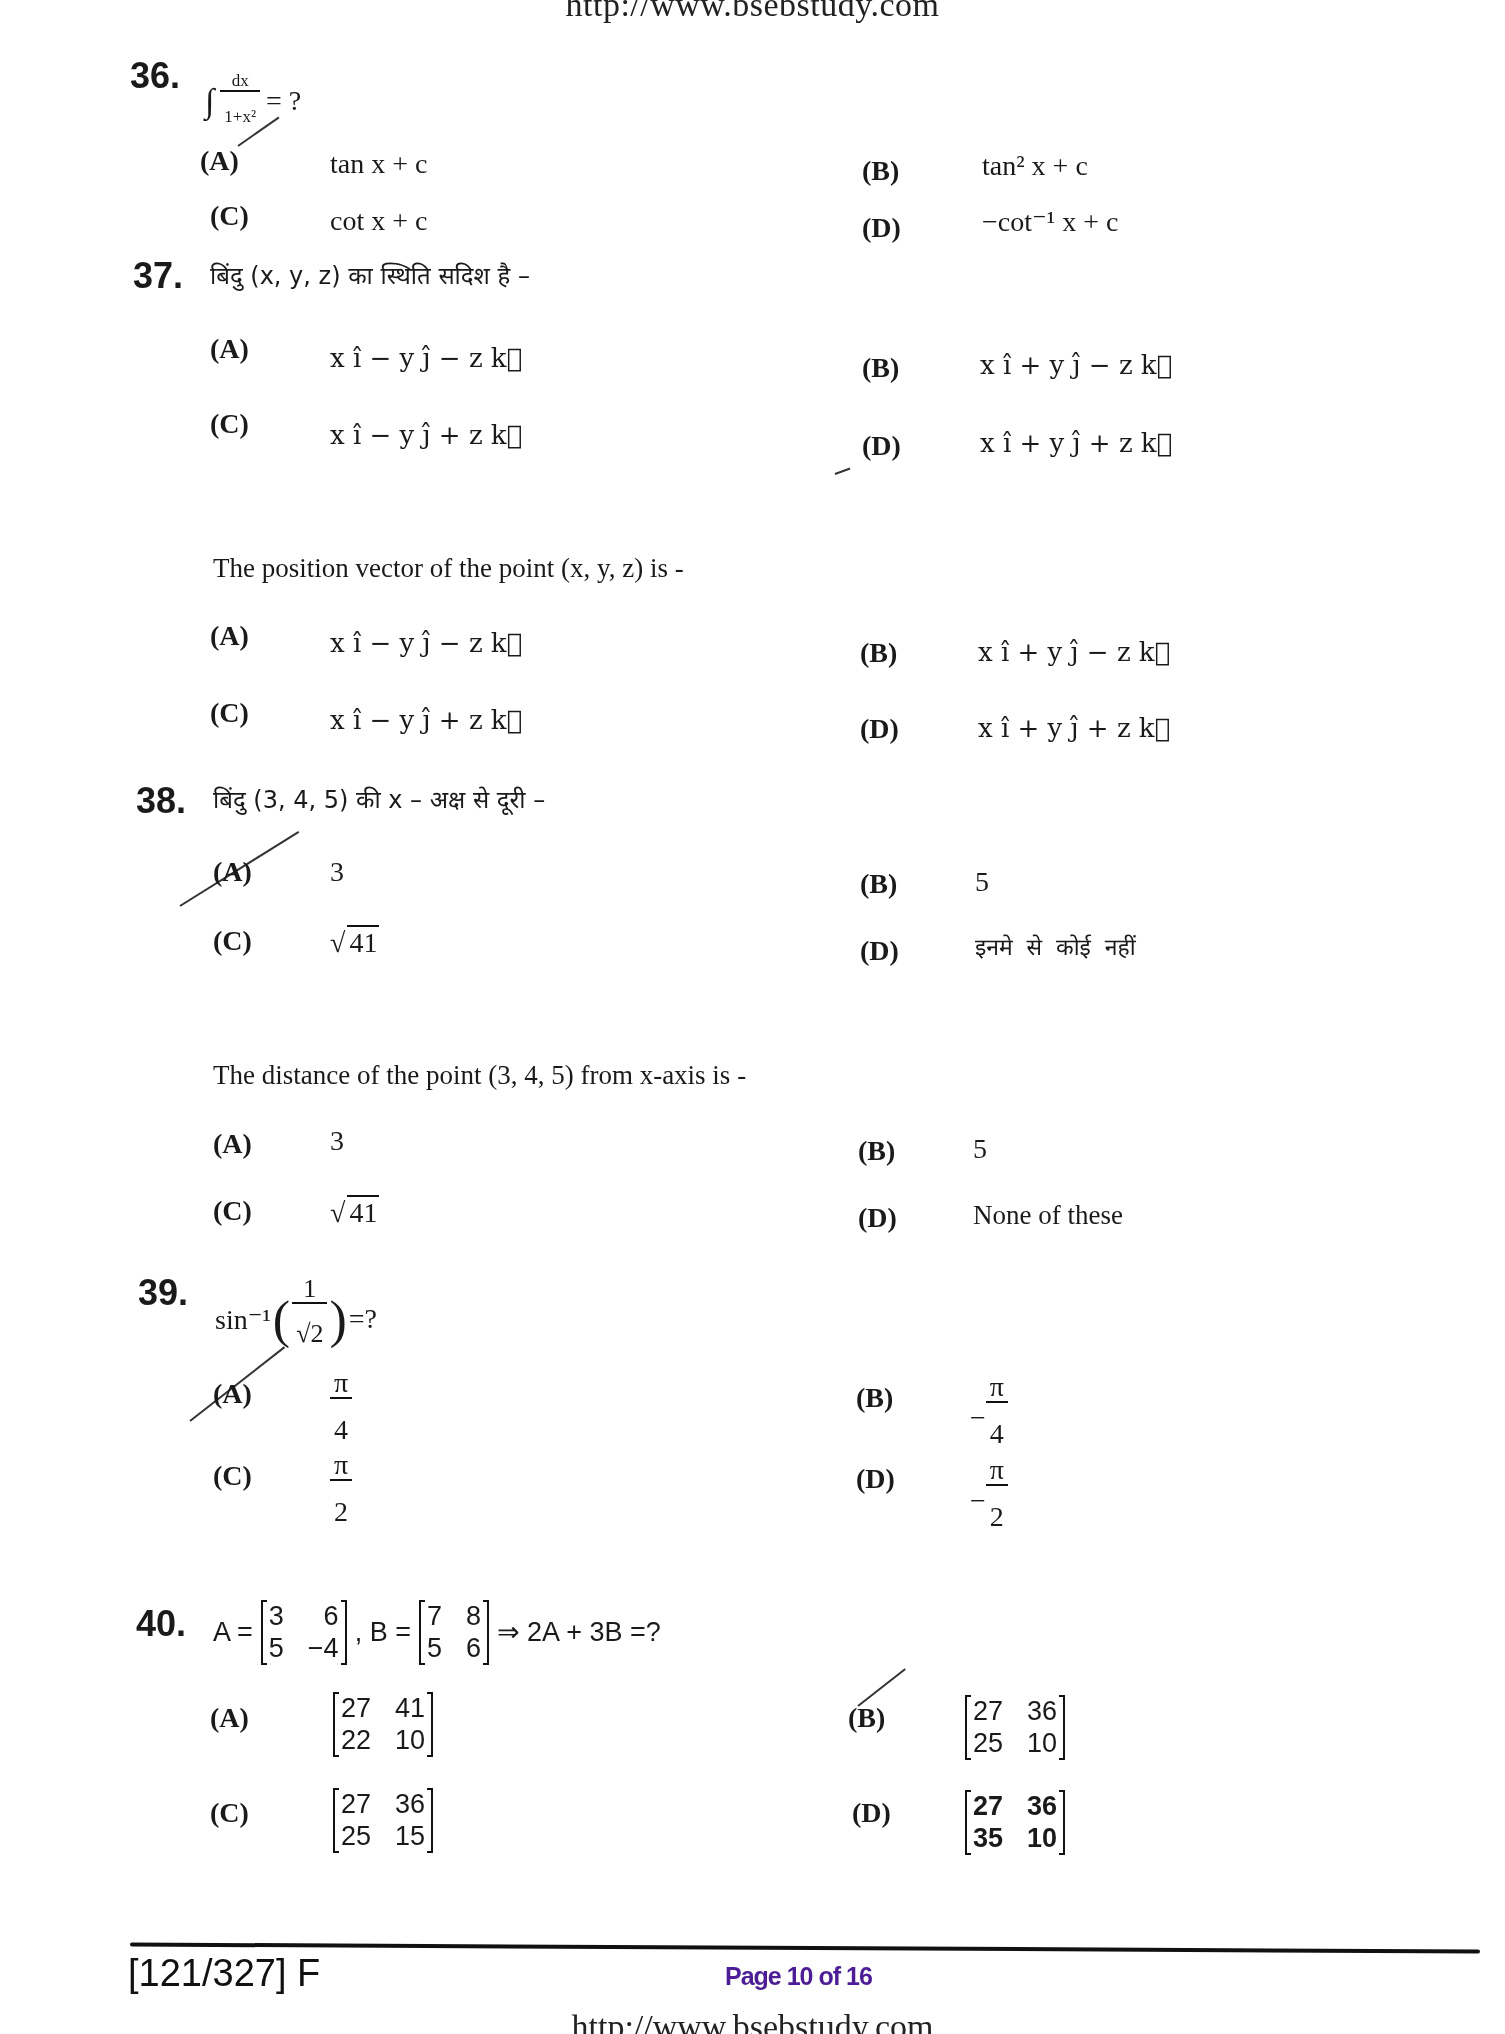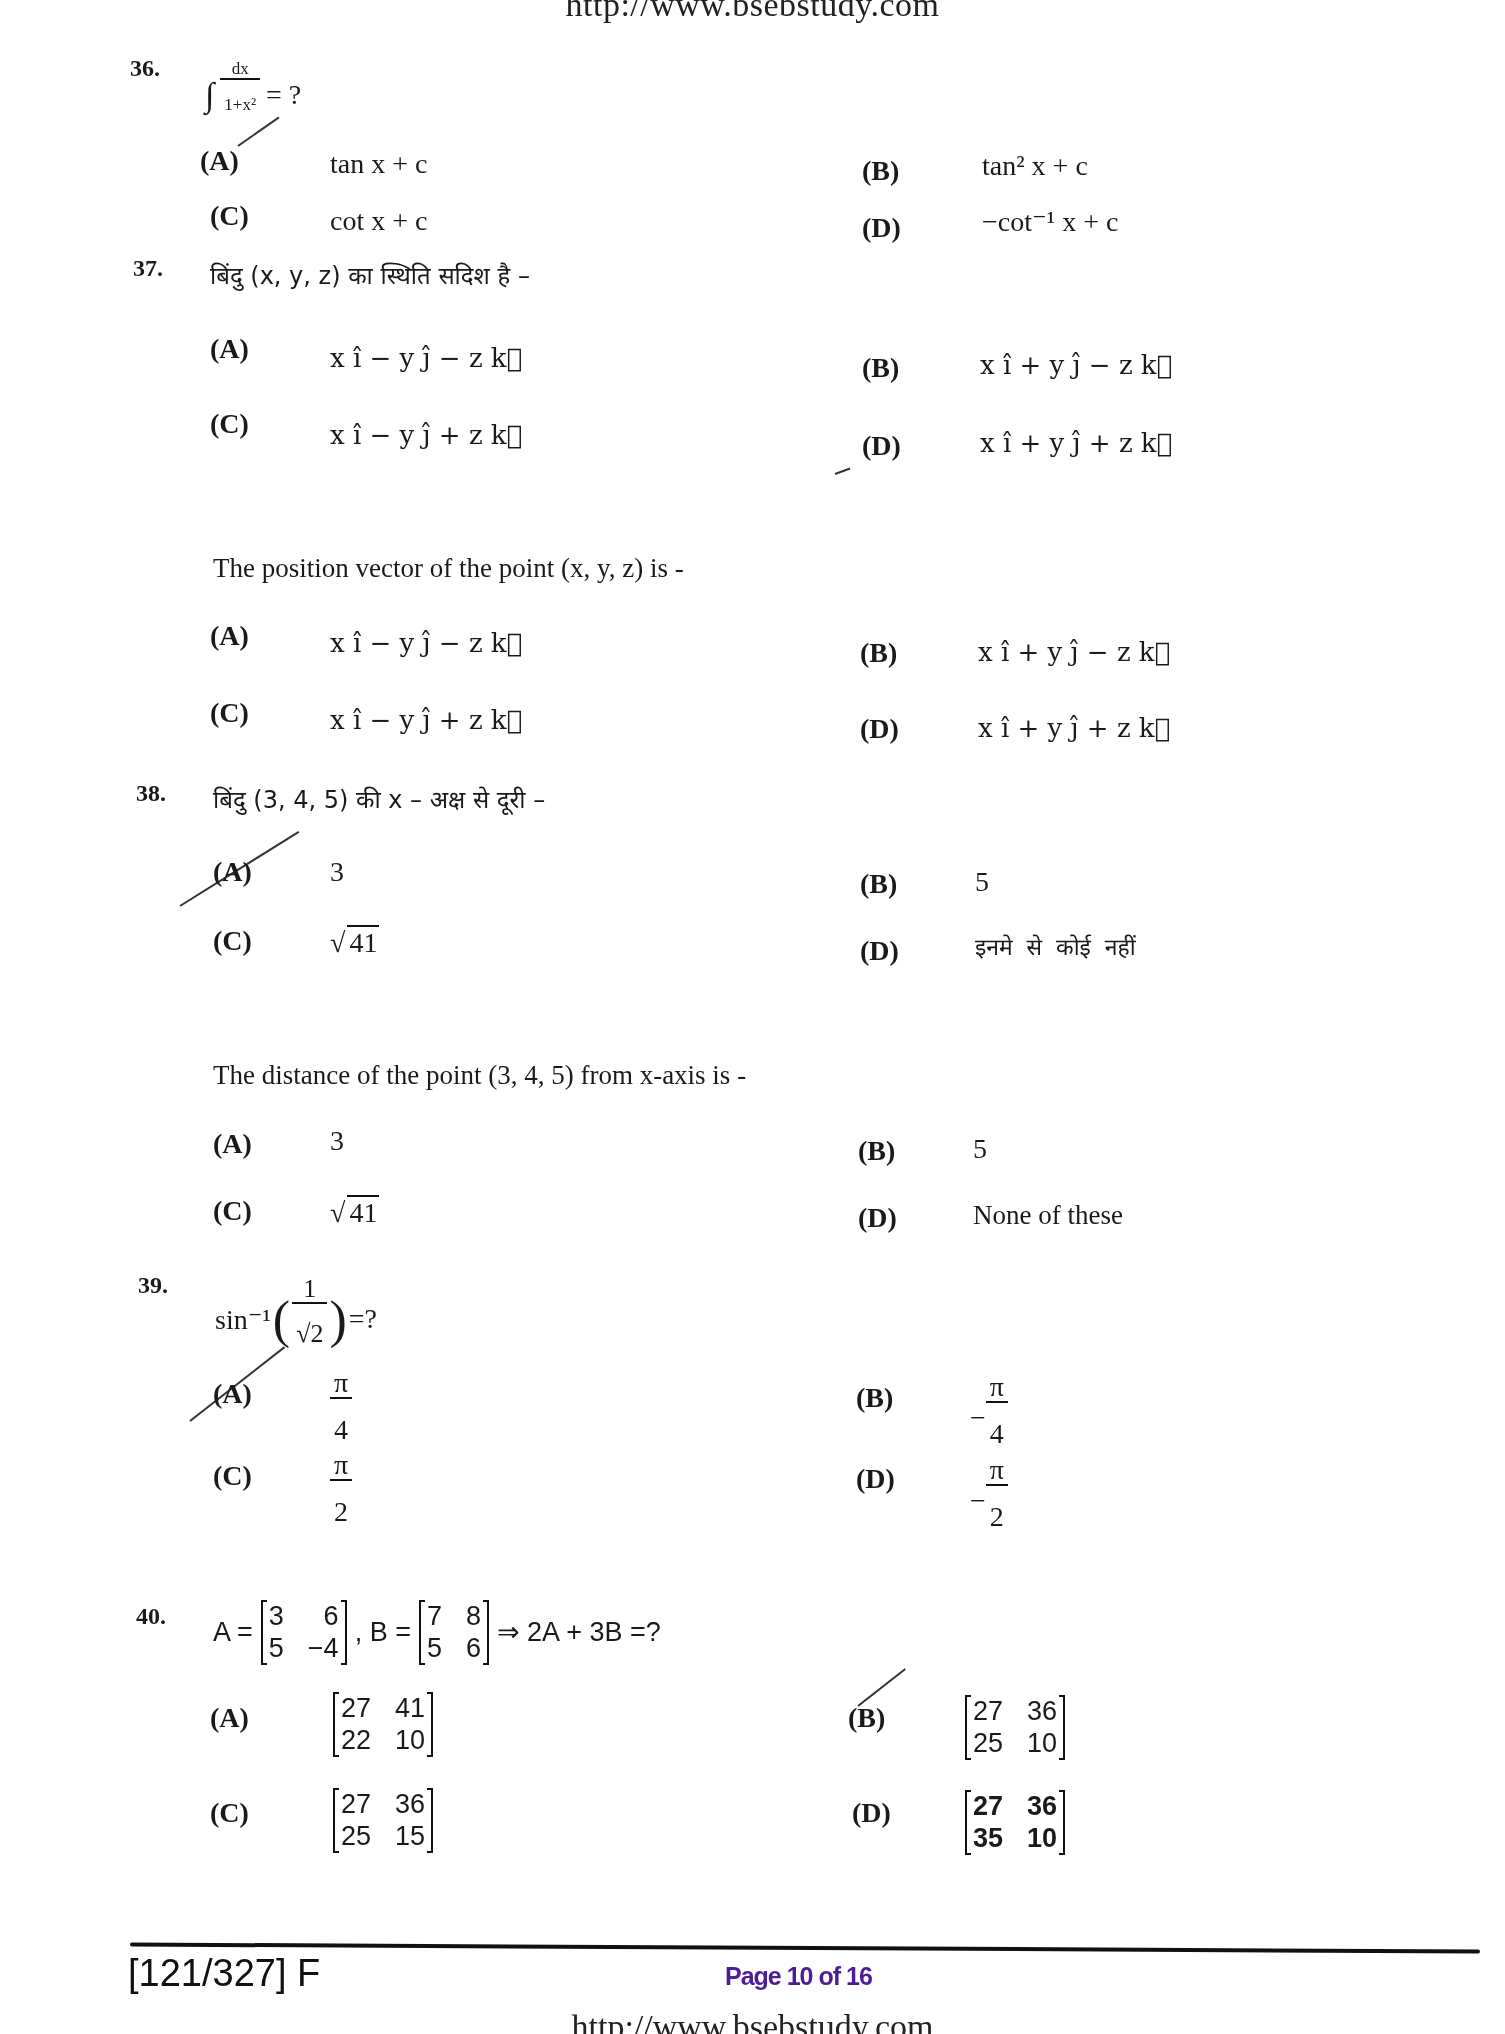--- a/index.html
+++ b/index.html
@@ -14,32 +14,32 @@
     left: 0; width: 1505px; top: -14px; text-align: center;
     font-size: 34px; color: #222; letter-spacing: 0.5px;
     font-family: "Liberation Serif", serif;
   }
   .url-bottom {
     left: 0; width: 1505px; top: 2008px; text-align: center;
     font-size: 34px; color: #222;
     font-family: "Liberation Serif", serif;
   }
   .qnum {
-    font-weight: bold; font-size: 24px; font-family: Liberation Serif, serif;
+    font-weight: bold; font-size: 36px; font-family: Liberation Sans, sans-serif;
   }
   .stem { font-size: 28px; }
   .opt-label { font-size: 28px; font-weight: bold; font-family: "Liberation Serif", serif; }
   .opt-val { font-size: 28px; }
   .frac {
     display: inline-flex; flex-direction: column; align-items: center;
     vertical-align: middle; line-height: 1.05;
   }
   .frac .num { padding: 0 4px; }
   .frac .den { border-top: 2px solid #111; padding: 16px 4px; }
-  .small-frac { font-size: 17px; }
+  .small-frac { font-size: 17px; margin-top: 12px; }
   .small-frac .den { border-top-width: 2px; }
   .sqrt {
     display: inline-block; border-top: 2px solid #111; padding: 0 2px; margin-left: 2px;
   }
   .matrix {
     display: inline-grid; grid-template-columns: auto auto; column-gap: 24px;
     border-left: 2px solid #111; border-right: 2px solid #111;
     padding: 0 6px; font-family: "Liberation Sans", sans-serif; font-size: 27px;
     line-height: 1.2; position: relative; vertical-align: middle;
   }

